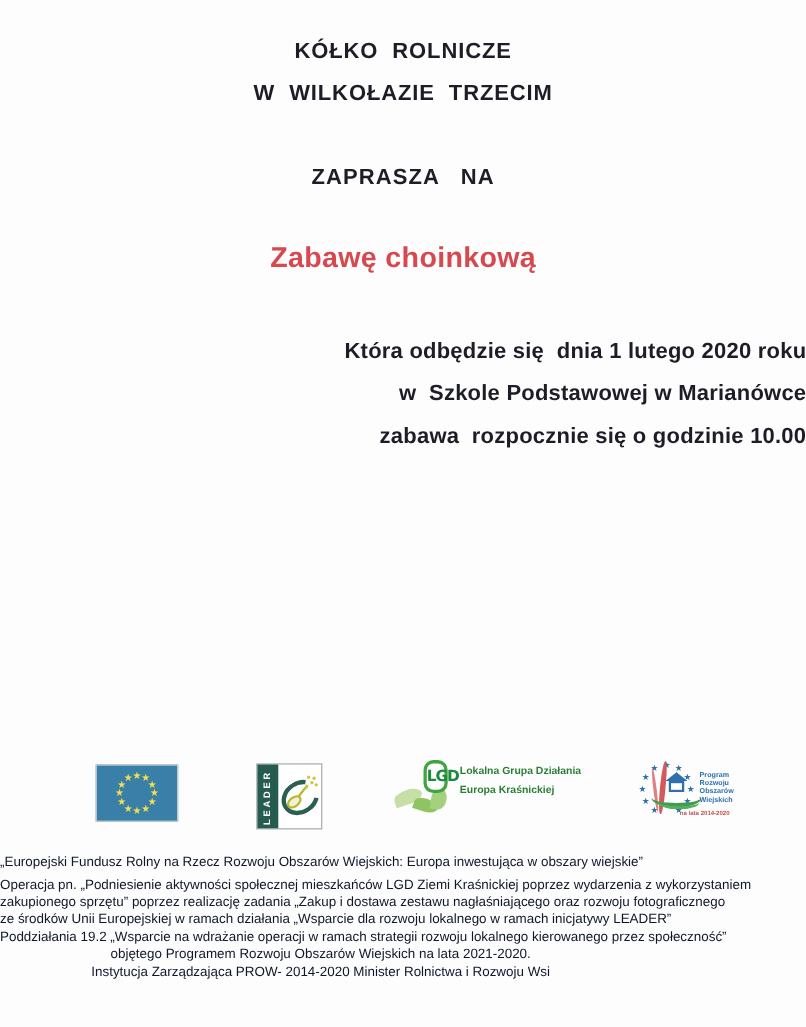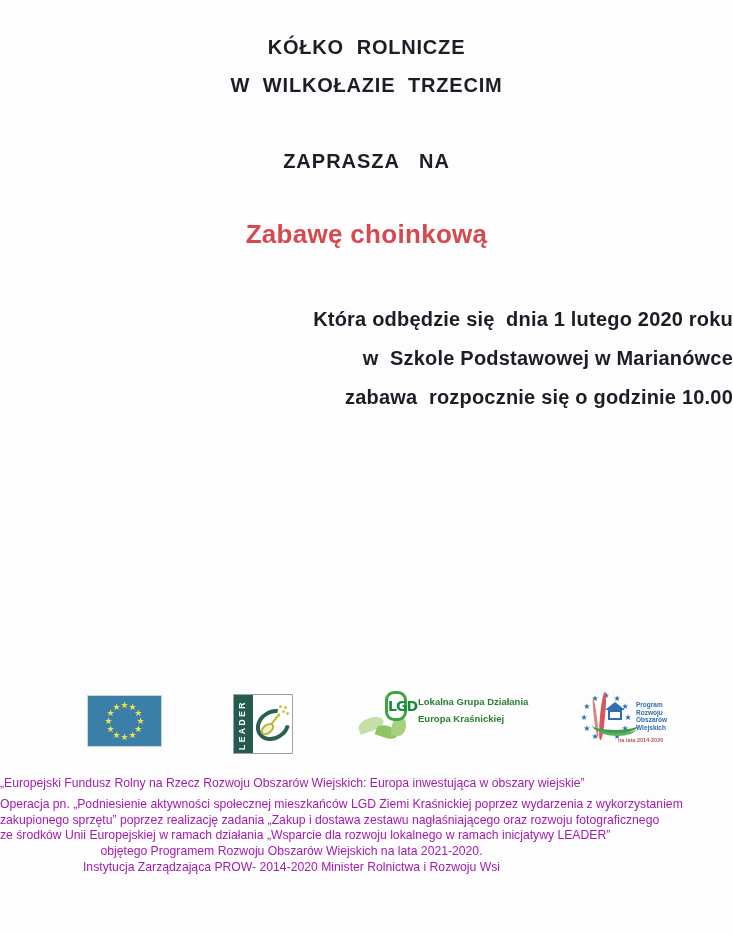--- a/index.html
+++ b/index.html
@@ -8,21 +8,21 @@
     background:#fdfdfd; overflow:hidden;
     font-family:"Liberation Sans", sans-serif; color:#1d1d28;
   }
   .cline { position:absolute; left:0; width:733px; text-align:center; white-space:pre; }
   .title   { font-size:20px; font-weight:bold; letter-spacing:0.8px; }
   .invite  { font-size:20px; font-weight:bold; letter-spacing:1px; }
   .event   { font-size:26px; font-weight:bold; color:#d6494f; letter-spacing:0.3px; }
   .detail  { font-size:20px; font-weight:bold; letter-spacing:0.2px;text-align:right; }
 
   
-  .footer { position:absolute; left:0; top:776px; width:583px; text-align:center; color:#a21caf; }
+  .footer { position:absolute; left:0; top:776px; width:583px; text-align:center; color:#0f172a; }
   .fline  { font-size:12.2px; line-height:15.8px; white-space:nowrap; }
   .fgap   { margin-bottom:5px; }
 
   
   .eu-flag { position:absolute; left:87px; top:695px; width:73px; height:50px;
              background:#3a7fa7; border:1px solid #cfd4d6; }
   .ring { position:relative; }
   .ring i { position:absolute; left:50%; top:50%; width:10px; height:10px; margin:-5px 0 0 -5px;
             font-style:normal; text-align:center; line-height:10px;
             transform: rotate(var(--a)) translateY(var(--r)) rotate(calc(-1 * var(--a))); }
@@ -161,17 +161,18 @@
       <div>Wiejskich</div>
     </div>
     <div class="prow-years">na lata 2014-2020</div>
   </div>
 
   <div class="footer">
     <div class="fline fgap">„Europejski Fundusz Rolny na Rzecz Rozwoju Obszarów Wiejskich: Europa inwestująca w obszary wiejskie”</div>
     <div class="fline">Operacja pn. „Podniesienie aktywności społecznej mieszkańców LGD Ziemi Kraśnickiej poprzez wydarzenia z wykorzystaniem</div>
     <div class="fline">zakupionego sprzętu” poprzez realizację zadania „Zakup  i dostawa  zestawu  nagłaśniającego oraz rozwoju fotograficznego</div>
     <div class="fline">ze środków Unii Europejskiej w ramach działania „Wsparcie dla rozwoju lokalnego w ramach inicjatywy LEADER”</div>
+    <div class="fline">Poddziałania 19.2 „Wsparcie na wdrażanie operacji w ramach strategii rozwoju lokalnego kierowanego przez społeczność”</div>
     <div class="fline">objętego Programem Rozwoju Obszarów Wiejskich na lata 2021-2020.</div>
     <div class="fline">Instytucja Zarządzająca PROW- 2014-2020 Minister Rolnictwa i Rozwoju Wsi</div>
   </div>
 
 </div>
 
 </body></html>

